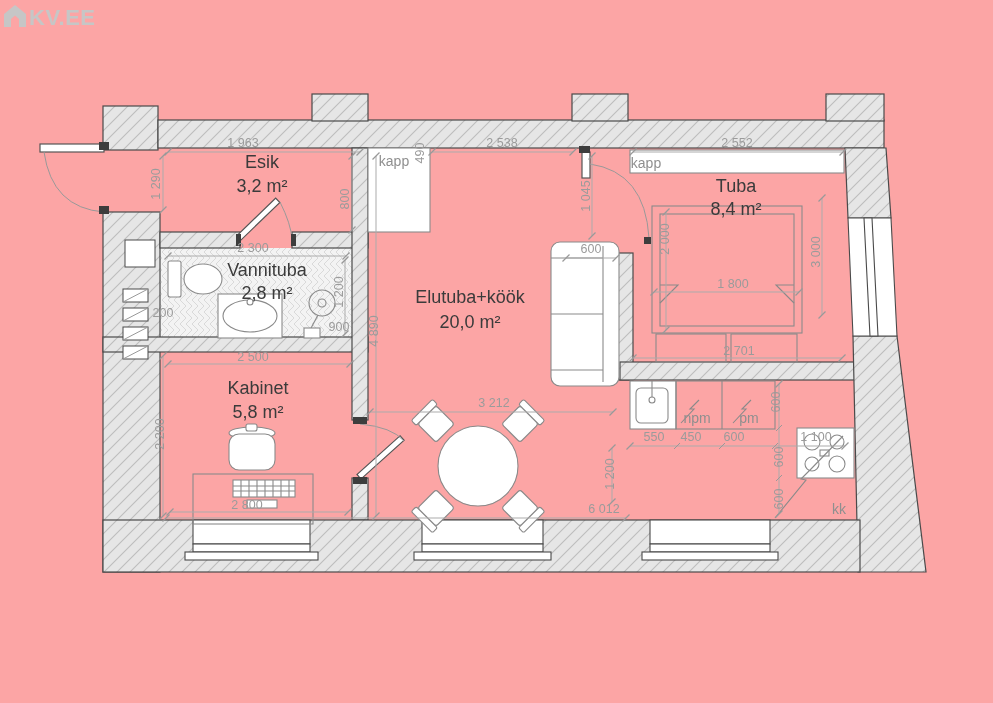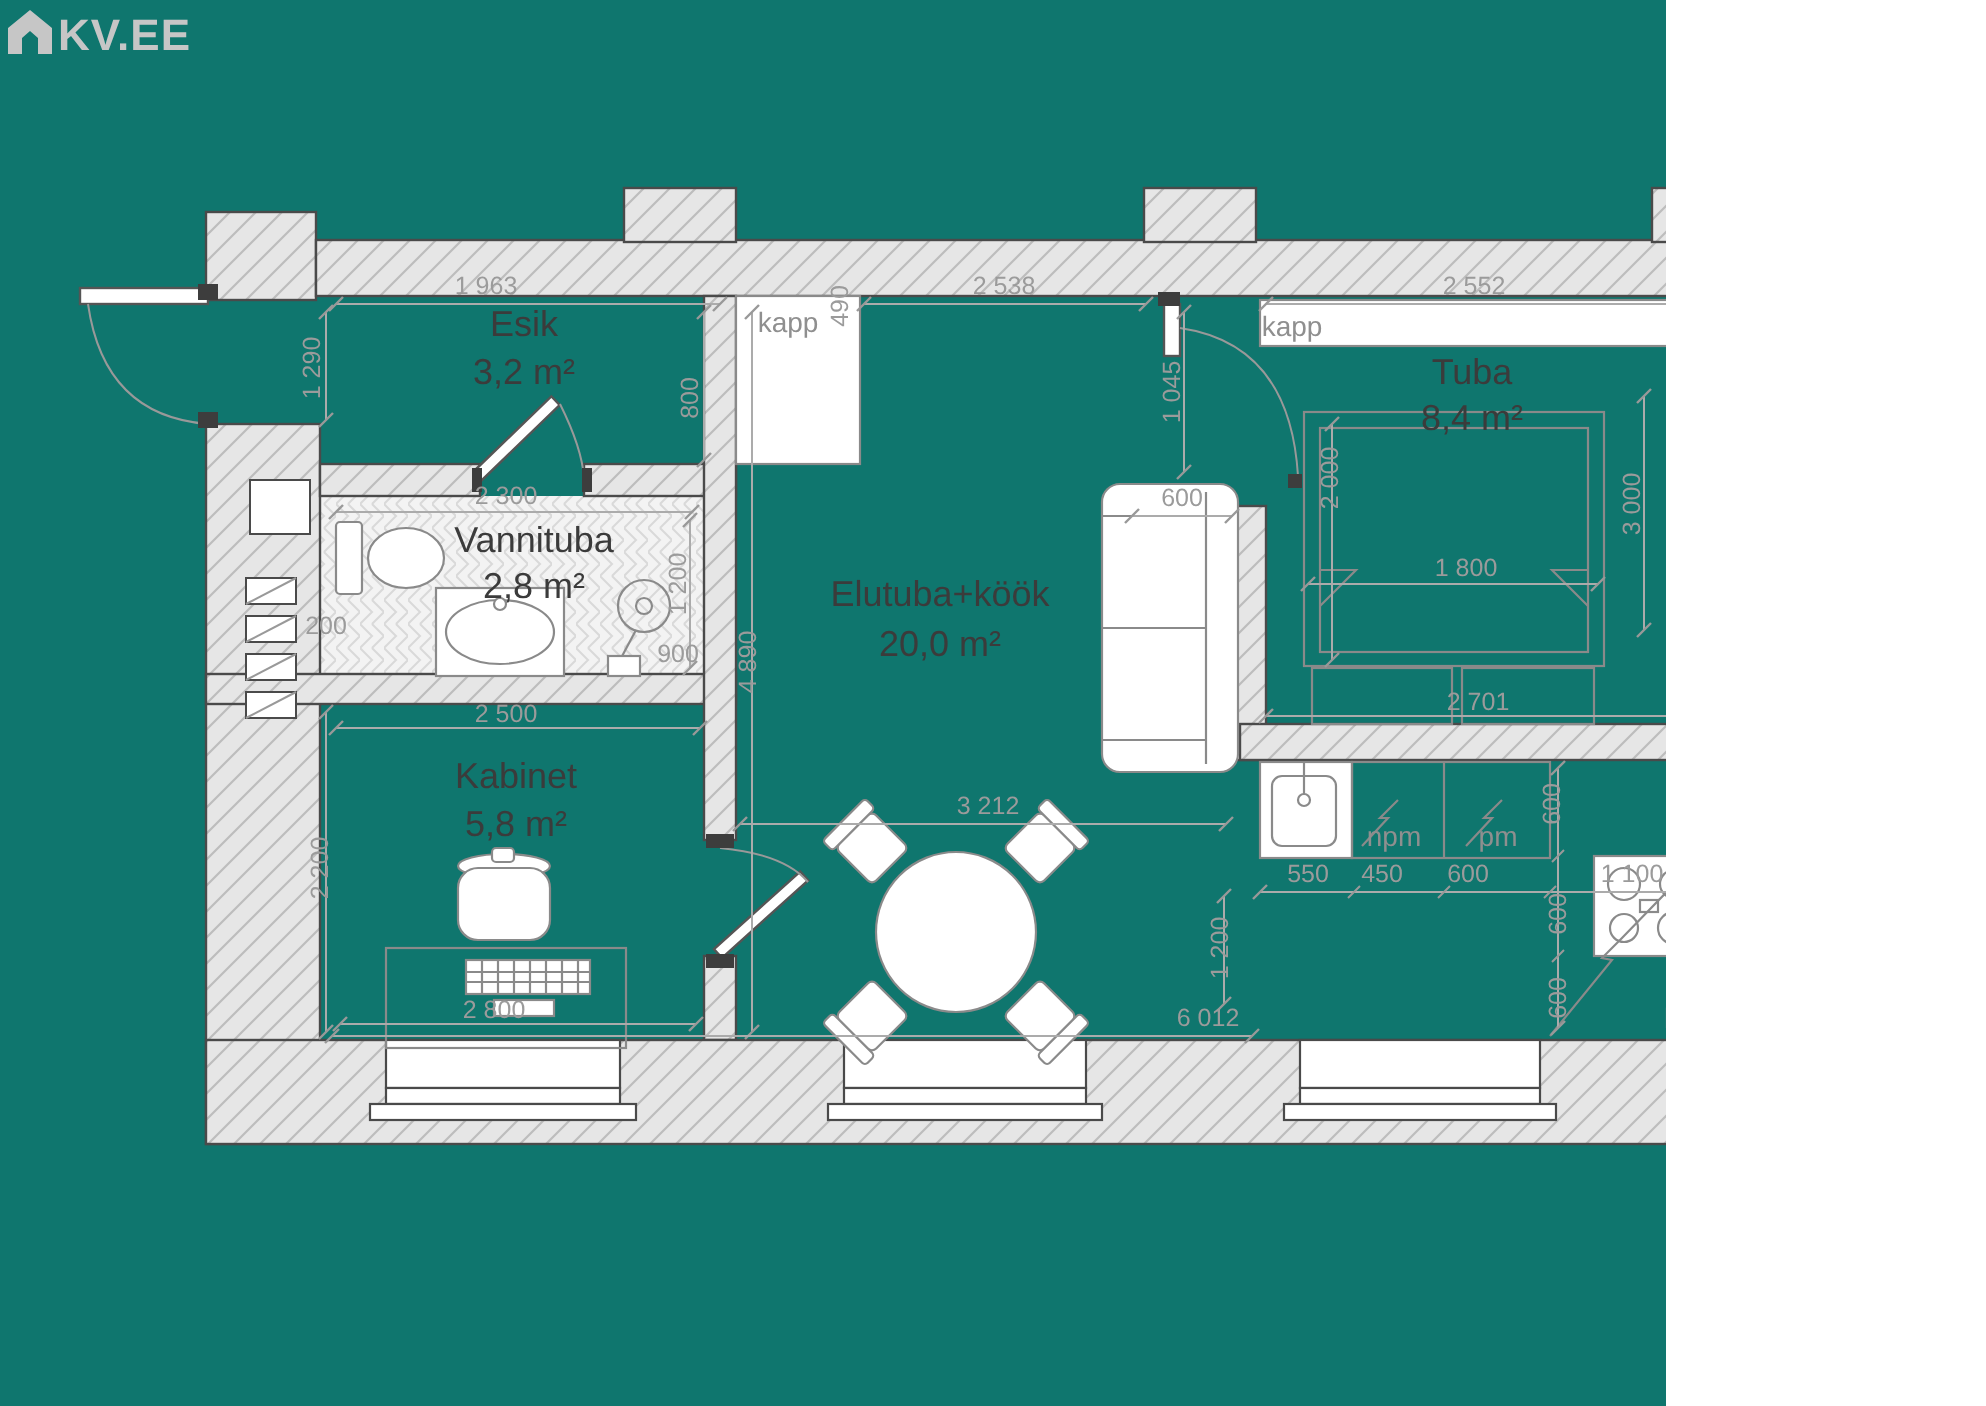--- a/index.html
+++ b/index.html
@@ -1,16 +1,16 @@
 <!DOCTYPE html>
 <html><head>
 <meta charset="utf-8">
 <style>
   html,body{margin:0;padding:0;background:#ffffff;}
-  .page{position:relative;width:833px;height:703px;background:#0f766e;overflow:hidden;
+  .page{position:relative;width:993px;height:703px;background:#fca5a5;overflow:hidden;
         font-family:"Liberation Sans",sans-serif;}
   svg{position:absolute;left:0;top:0;}
   .wall{fill:url(#hatch);stroke:#4a4a4a;stroke-width:1.2;}
   .vent{fill:#ffffff;stroke:#4a4a4a;stroke-width:1;}
   .furn{fill:#ffffff;stroke:#8a8a8a;stroke-width:1.1;}
   .furn-n{fill:none;stroke:#8a8a8a;stroke-width:1.1;}
   .win{fill:#ffffff;stroke:#4a4a4a;stroke-width:1.1;}
   .door-leaf{fill:#ffffff;stroke:#555;stroke-width:1.2;}
   .door-arc{fill:none;stroke:#999;stroke-width:1;}
   .jamb{fill:#3d3d3d;}

